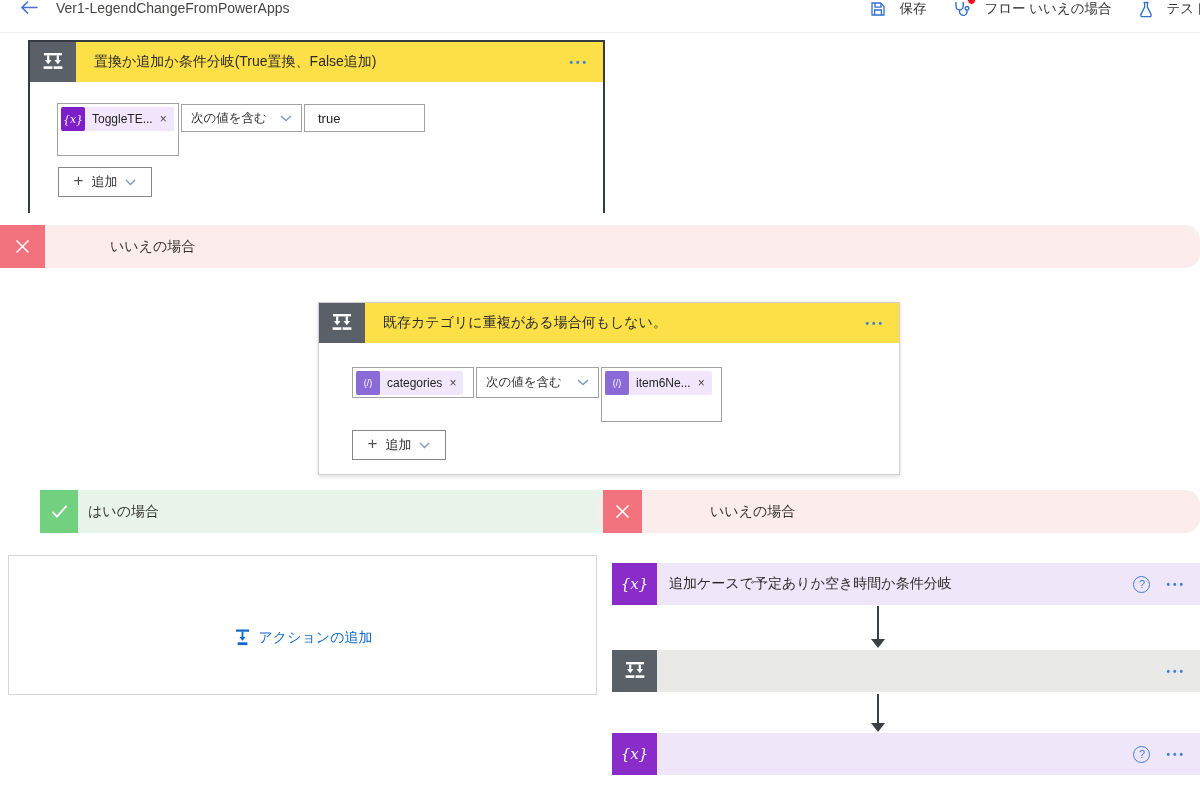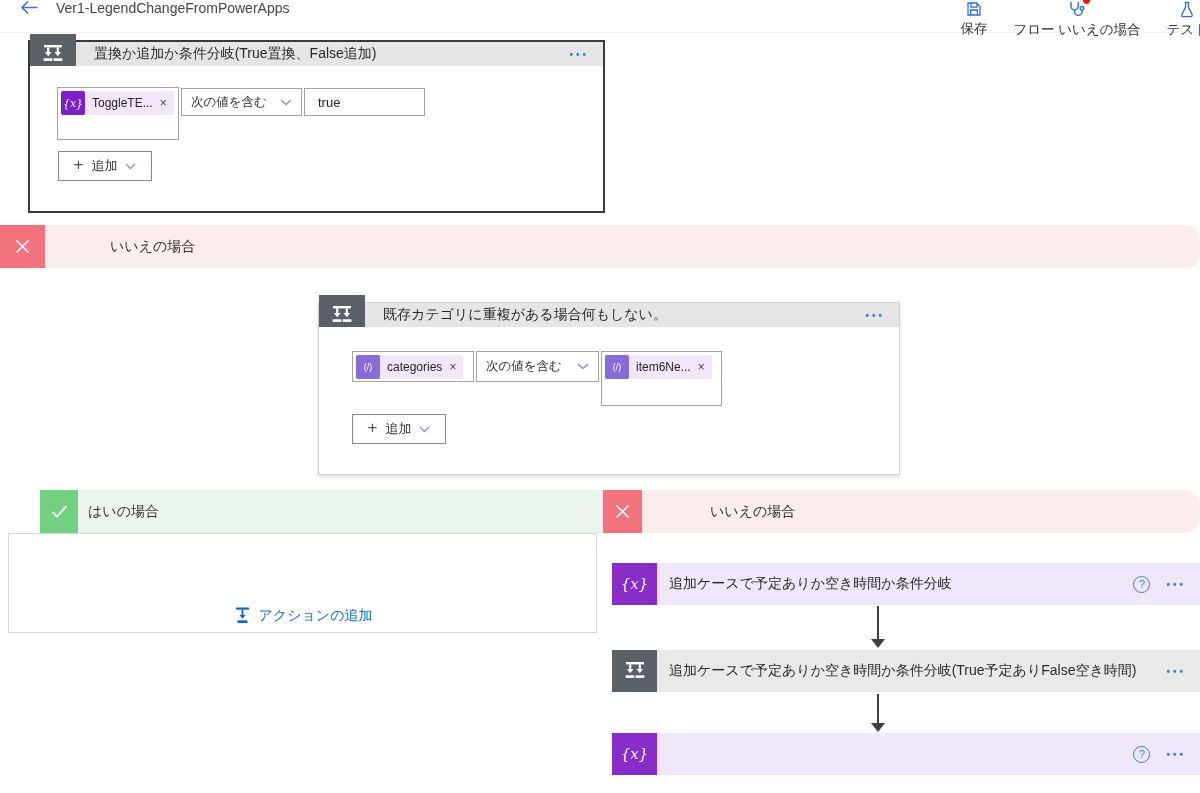--- a/index.html
+++ b/index.html
@@ -6,30 +6,30 @@
   html,body { background:#fff; }
   body { font-family:"Liberation Sans","DejaVu Sans",sans-serif; color:#323130; }
   .stage { position:relative; width:1200px; height:793px; overflow:hidden; background:#fff; }
 
   
   .topbar { position:absolute; left:0; top:0; width:1200px; height:33px; background:#fff;
             display:flex; align-items:flex-start; padding-left:20px; border-bottom:1px solid #f3f2f1; }
   .back-btn { display:flex; align-items:center; cursor:pointer; }
   .flow-title { margin-left:17px; font-size:14px; color:#484644; }
   .topbar-actions { margin-left:auto; display:flex; align-items:center; gap:26px; margin-right:-8px; white-space:nowrap; }
-  .tb-item { display:flex; align-items:center; gap:3px; font-size:13.5px; color:#323130; cursor:pointer;flex-direction:column; }
+  .tb-item { display:flex; align-items:center; gap:13px; font-size:13.5px; color:#323130; cursor:pointer; }
   .icon-wrap { position:relative; display:flex; align-items:center; }
   .red-dot { position:absolute; top:-4px; right:-5px; width:9px; height:9px; border-radius:50%;
              background:#e81123; border:1px solid #fff; }
 
   
   .card { position:absolute; background:#fff; }
   .card.selected { border:2px solid #363b41; }
   .card.normal { border:1px solid #d2d0ce; box-shadow:0 1.5px 4px rgba(0,0,0,.13); }
-  .card-head { height:24px; background:#e5e5e5; display:flex; align-items:center; }
+  .card-head { height:40px; background:#fde047; display:flex; align-items:center; }
   .cond-iconbox { width:46px; height:40px; flex:none; background:#596068;
                   display:flex; align-items:center; justify-content:center; }
   .card-title { margin-left:18px; font-size:14px; color:#2b2a29; }
   .dots { margin-left:auto; margin-right:14px; color:#3e7edb; font-size:10px; letter-spacing:3px;
           font-weight:bold; cursor:pointer; }
   .card-body { position:relative; background:#fff; }
 
   
   .operand-box { position:absolute; border:1px solid #a5a3a1; background:#fff; padding:3px; }
   .pill { display:inline-flex; align-items:center; height:24px; background:#f1e6fb; border-radius:2px; cursor:pointer; }
@@ -51,21 +51,21 @@
   
   .band { position:absolute; height:43px;border-radius:15px; }
   .band-label { position:absolute; top:0; height:43px; display:flex; align-items:center;
                 font-size:14px; color:#323130; }
   .band-iconbox { position:absolute; top:0; height:43px; display:flex; align-items:center; justify-content:center; }
   .band.pink { background:#fdecec; }
   .band.green { background:#e9f5ea;margin-left:32px; }
   .iconbox-pink { background:#f2737e; }
   .iconbox-green { background:#72d17e; }
 
-  .yes-body { position:absolute; left:8px; top:533px; width:589px; height:100px; background:#fff;
+  .yes-body { position:absolute; left:8px; top:555px; width:589px; height:140px; background:#fff;
               border:1px solid #d8d6d4;text-align:right; }
   .add-action-link { position:absolute; left:0; top:72px; width:100%; display:flex; justify-content:center; }
   .add-action-inner { display:flex; align-items:center; gap:7px; color:#1069c9; font-size:14px; cursor:pointer; }
 
   
   .act-row { position:absolute; width:588px; height:42px; display:flex; align-items:center; cursor:pointer; }
   .act-row.purple { background:#efe6f9; }
   .act-row.gray { background:#e9e9e8; }
   .act-iconbox { width:45px; height:42px; flex:none; display:flex; align-items:center; justify-content:center; }
   .act-iconbox.purple { background:#8a2cc9; }
@@ -273,21 +273,20 @@
       <svg width="24" height="22" viewBox="0 0 24 22">
         <rect x="3" y="2" width="18" height="2.4" fill="#fff"></rect>
         <rect x="6.1" y="4.4" width="2.2" height="5.2" fill="#fff"></rect>
         <path d="M3.9 9 L7.2 13.2 L10.5 9 z" fill="#fff"></path>
         <rect x="15.7" y="4.4" width="2.2" height="5.2" fill="#fff"></rect>
         <path d="M13.5 9 L16.8 13.2 L20.1 9 z" fill="#fff"></path>
         <rect x="2.6" y="15.3" width="8.8" height="2.6" fill="#fff"></rect>
         <rect x="12.6" y="15.3" width="8.8" height="2.6" fill="#fff"></rect>
       </svg>
     </div>
-    <span class="act-title">追加ケースで予定ありか空き時間か条件分岐(True予定ありFalse空き時間)</span>
     <span class="act-right">
       <span class="dots" style="margin:0;">•••</span>
     </span>
   </div>
 
   <div class="arrow" style="left:877px; top:694px; height:30px;"></div>
 
   <div class="act-row purple" style="left:612px; top:733px;">
     <div class="act-iconbox purple">
       <span class="vx">{x}</span>

